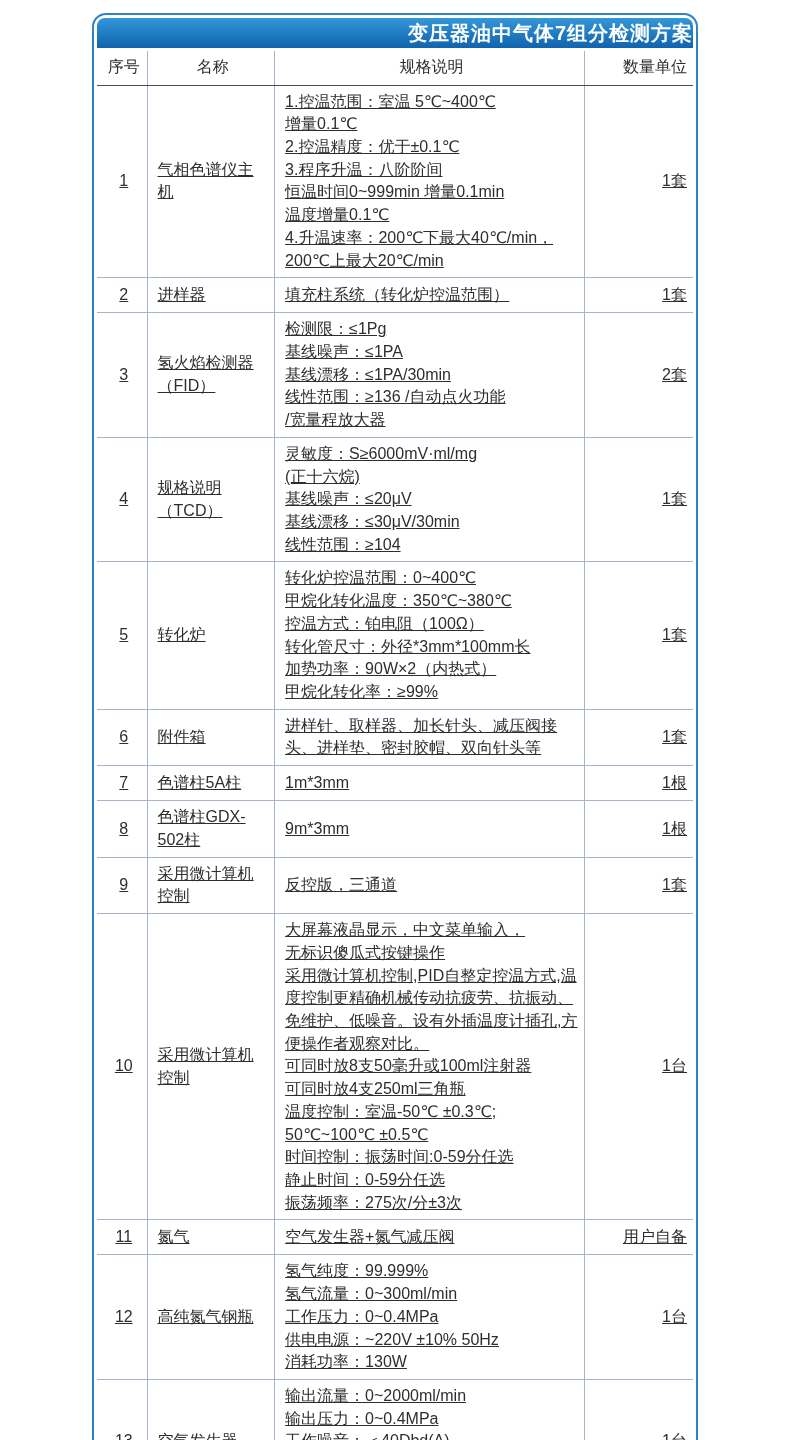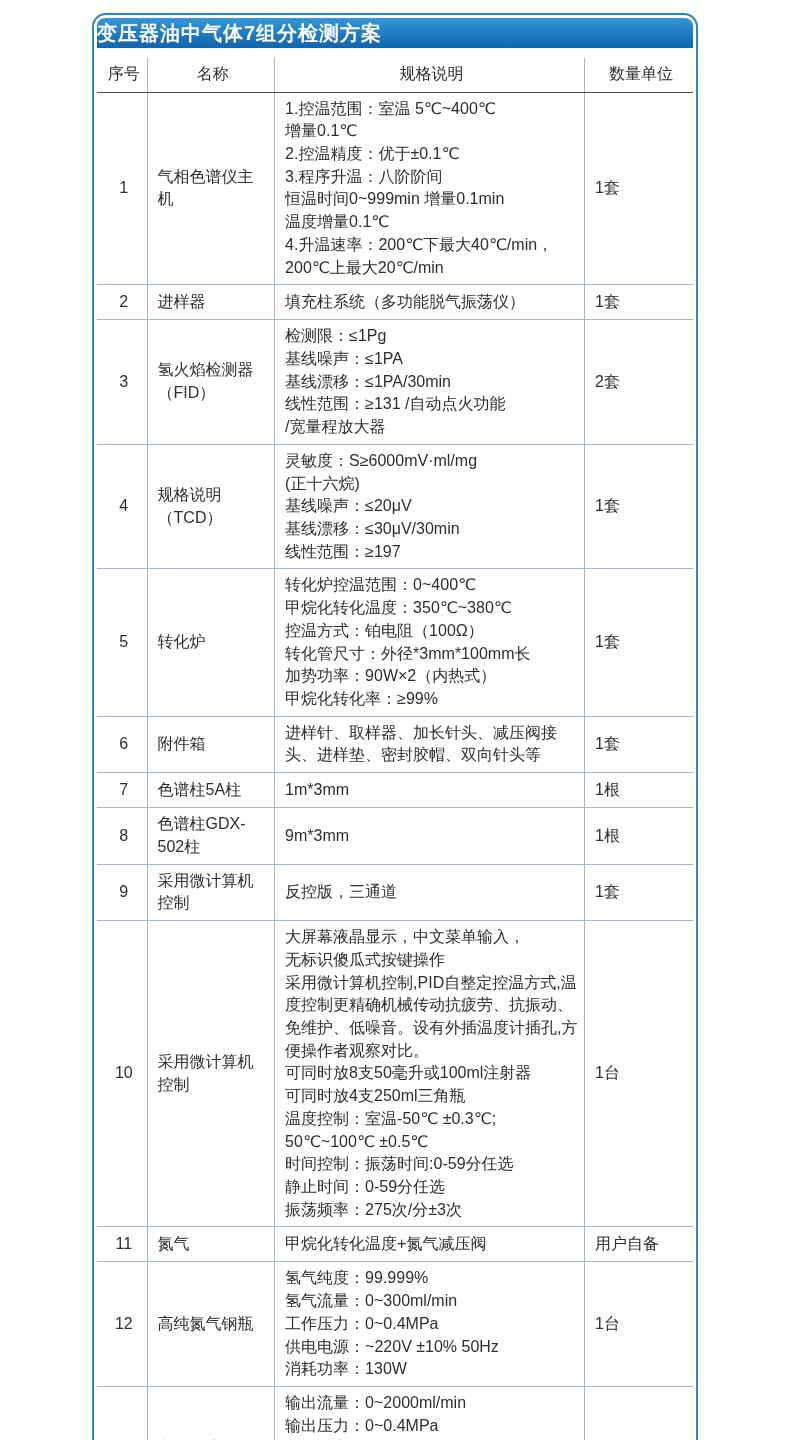--- a/index.html
+++ b/index.html
@@ -19,52 +19,52 @@
     margin: 0 auto;
     border: 2px solid var(--border-blue, #2e82c6);
     border-radius: 14px;
     padding: 3px;
     background: #ffffff;
     overflow: hidden;
   }
   .title-band {
     height: 30px;
     line-height: 30px;
-    text-align: left;
+    text-align: right;
     color: #ffffff;
     font-size: 20px;
     font-weight: bold;
     letter-spacing: 1px;
     background: linear-gradient(180deg, var(--band-top, #3397d8) 0%, var(--band-bottom, #1064ae) 100%);
     border-radius: 8px 8px 0 0;
-    margin-bottom: 10px;
+    margin-bottom: 3px;
   }
   table.spec {
     width: 100%;
     border-collapse: collapse;
     table-layout: fixed;
   }
   table.spec th, table.spec td {
     border: 1px solid var(--grid-line, #a6b6ca);
     font-size: 16px;
     font-weight: normal;
     vertical-align: middle;
     padding: 5px 6px 5px 10px;
     line-height: 1.42;
   }
   table.spec th:first-child, table.spec td:first-child { border-left: 0; }
-  table.spec th:last-child,  table.spec td:last-child  { border-right: 0; }
+  table.spec th:last-child,  table.spec td:last-child  { border-right: 0; text-align: right; }
   table.spec thead th { border-top: 0; border-bottom: 1.5px solid #4d4d4d; height: 34px; }
   table.spec tbody tr:last-child td { border-bottom: 0; }
   .c-no  { width: 8.4%;  text-align: center; padding-left: 2px; }
   .c-name{ width: 21.4%; }
   .c-spec{ width: 52.0%; white-space: pre-line; }
   .c-qty { width: 18.2%; }
   th.c-spec { white-space: normal; }
-  tbody td { height: 35px; }
+  tbody td { height: 35px; text-decoration: underline; }
 </style>
 </head>
 <body>
 
 <div class="page">
   <div class="card">
     <div class="title-band">变压器油中气体7组分检测方案</div>
     <table class="spec">
       <thead>
         <tr>
@@ -85,43 +85,43 @@
 恒温时间0~999min 增量0.1min
 温度增量0.1℃
 4.升温速率：200℃下最大40℃/min，
 200℃上最大20℃/min</td>
     <td class="c-qty">1套</td>
   </tr>
 
   <tr>
     <td class="c-no">2</td>
     <td class="c-name">进样器</td>
-    <td class="c-spec">填充柱系统（多功能脱气振荡仪）</td>
+    <td class="c-spec">填充柱系统（转化炉控温范围）</td>
     <td class="c-qty">1套</td>
   </tr>
 
   <tr>
     <td class="c-no">3</td>
     <td class="c-name">氢火焰检测器（FID）</td>
     <td class="c-spec">检测限：≤1Pg
 基线噪声：≤1PA
 基线漂移：≤1PA/30min
-线性范围：≥131 /自动点火功能
+线性范围：≥136 /自动点火功能
 /宽量程放大器</td>
     <td class="c-qty">2套</td>
   </tr>
 
   <tr>
     <td class="c-no">4</td>
     <td class="c-name">规格说明（TCD）</td>
     <td class="c-spec">灵敏度：S≥6000mV·ml/mg
 (正十六烷)
 基线噪声：≤20μV
 基线漂移：≤30μV/30min
-线性范围：≥197</td>
+线性范围：≥104</td>
     <td class="c-qty">1套</td>
   </tr>
 
   <tr>
     <td class="c-no">5</td>
     <td class="c-name">转化炉</td>
     <td class="c-spec">转化炉控温范围：0~400℃
 甲烷化转化温度：350℃~380℃
 控温方式：铂电阻（100Ω）
 转化管尺寸：外径*3mm*100mm长
@@ -170,21 +170,21 @@
  50℃~100℃ ±0.5℃
 时间控制：振荡时间:0-59分任选
 静止时间：0-59分任选
 振荡频率：275次/分±3次</td>
     <td class="c-qty">1台</td>
   </tr>
 
   <tr>
     <td class="c-no">11</td>
     <td class="c-name">氮气</td>
-    <td class="c-spec">甲烷化转化温度+氮气减压阀</td>
+    <td class="c-spec">空气发生器+氮气减压阀</td>
     <td class="c-qty">用户自备</td>
   </tr>
 
   <tr>
     <td class="c-no">12</td>
     <td class="c-name">高纯氮气钢瓶</td>
     <td class="c-spec">氢气纯度：99.999%
 氢气流量：0~300ml/min
 工作压力：0~0.4MPa
 供电电源：~220V ±10% 50Hz

